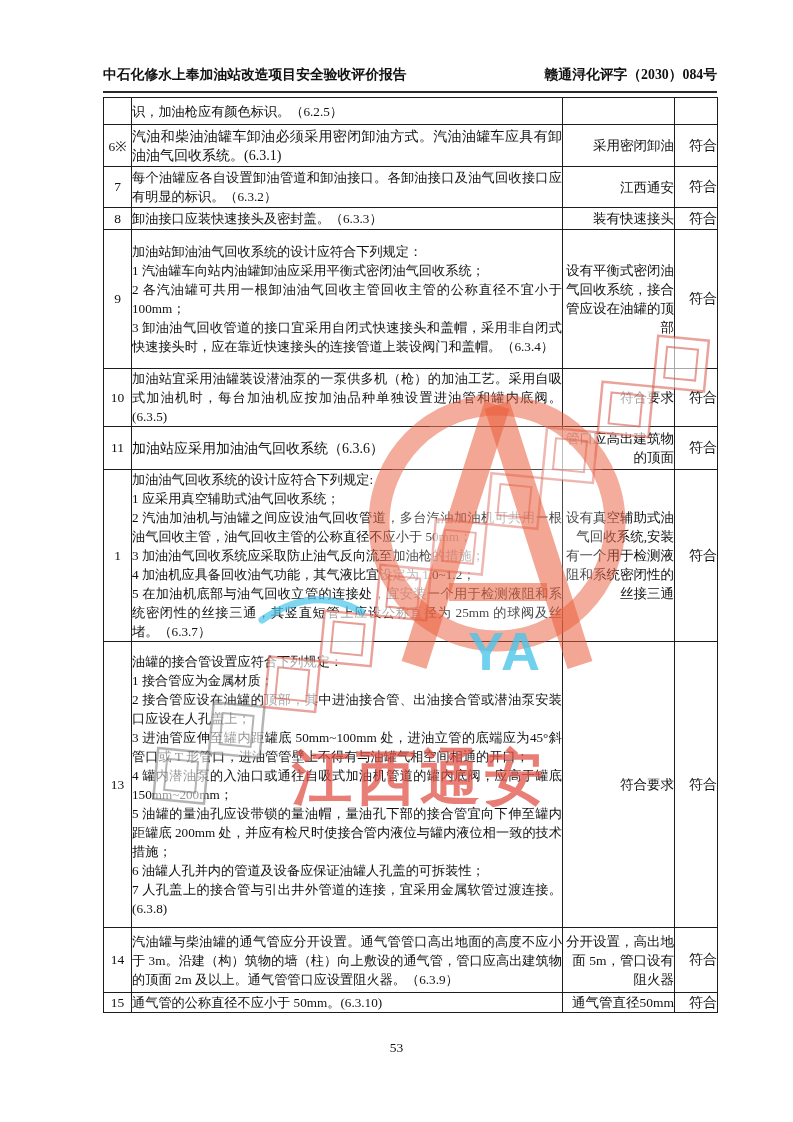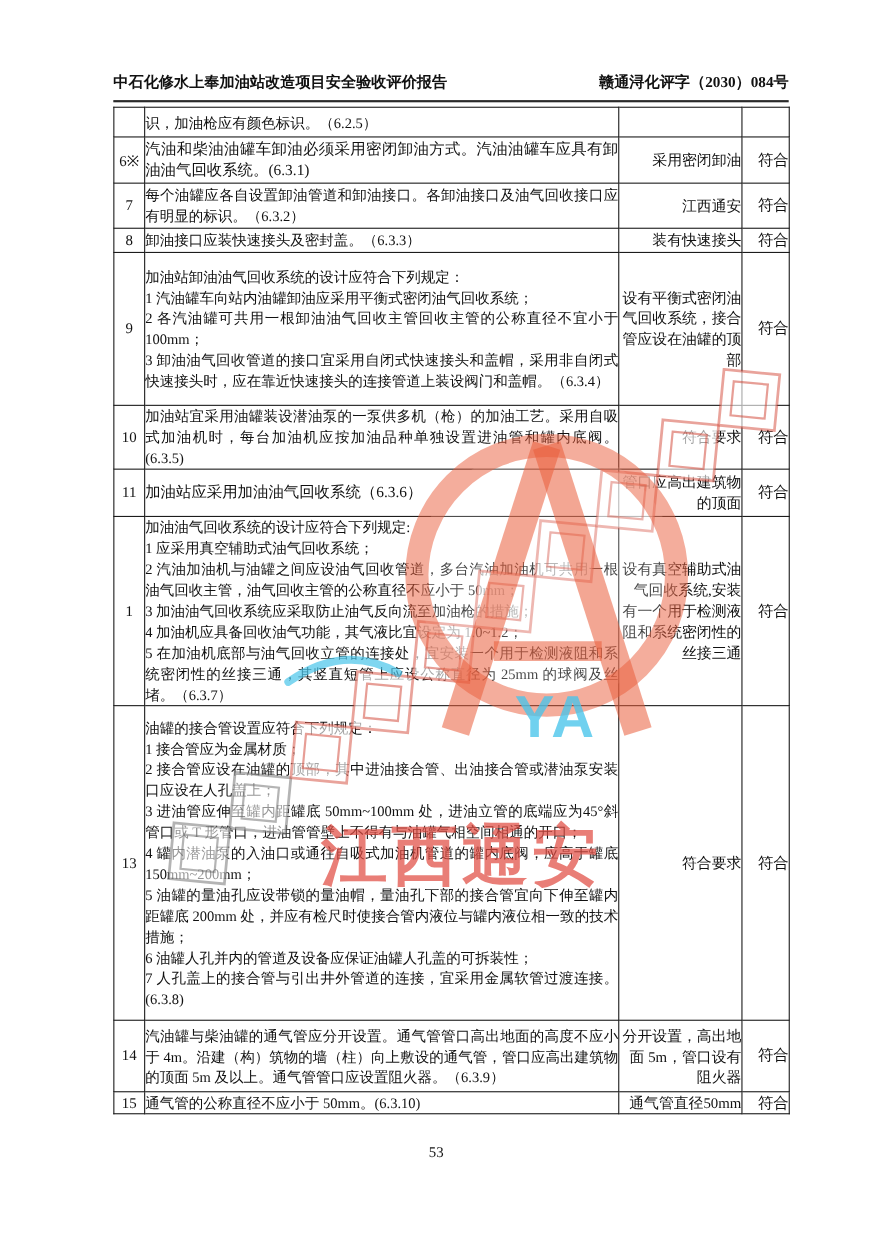--- a/index.html
+++ b/index.html
@@ -141,21 +141,21 @@
 3 进油管应伸至罐内距罐底 50mm~100mm 处，进油立管的底端应为45°斜管口或 T 形管口，进油管管壁上不得有与油罐气相空间相通的开口；
 4 罐内潜油泵的入油口或通往自吸式加油机管道的罐内底阀，应高于罐底 150mm~200mm；
 5 油罐的量油孔应设带锁的量油帽，量油孔下部的接合管宜向下伸至罐内距罐底 200mm 处，并应有检尺时使接合管内液位与罐内液位相一致的技术措施；
 6 油罐人孔并内的管道及设备应保证油罐人孔盖的可拆装性；
 7 人孔盖上的接合管与引出井外管道的连接，宜采用金属软管过渡连接。(6.3.8)</td>
         <td class="measure">符合要求</td>
         <td class="status">符合</td>
       </tr>
       <tr style="height:65px">
         <td class="no">14</td>
-        <td class="content">汽油罐与柴油罐的通气管应分开设置。通气管管口高出地面的高度不应小于 4m。沿建（构）筑物的墙（柱）向上敷设的通气管，管口应高出建筑物的顶面 5m 及以上。通气管管口应设置阻火器。（6.3.9）</td>
+        <td class="content">汽油罐与柴油罐的通气管应分开设置。通气管管口高出地面的高度不应小于 3m。沿建（构）筑物的墙（柱）向上敷设的通气管，管口应高出建筑物的顶面 2m 及以上。通气管管口应设置阻火器。（6.3.9）</td>
         <td class="measure">分开设置，高出地面 5m，管口设有阻火器</td>
         <td class="status">符合</td>
       </tr>
       <tr style="height:14px">
         <td class="no">15</td>
         <td class="content">通气管的公称直径不应小于 50mm。(6.3.10)</td>
         <td class="measure">通气管直径50mm</td>
         <td class="status">符合</td>
       </tr>
     </tbody>

